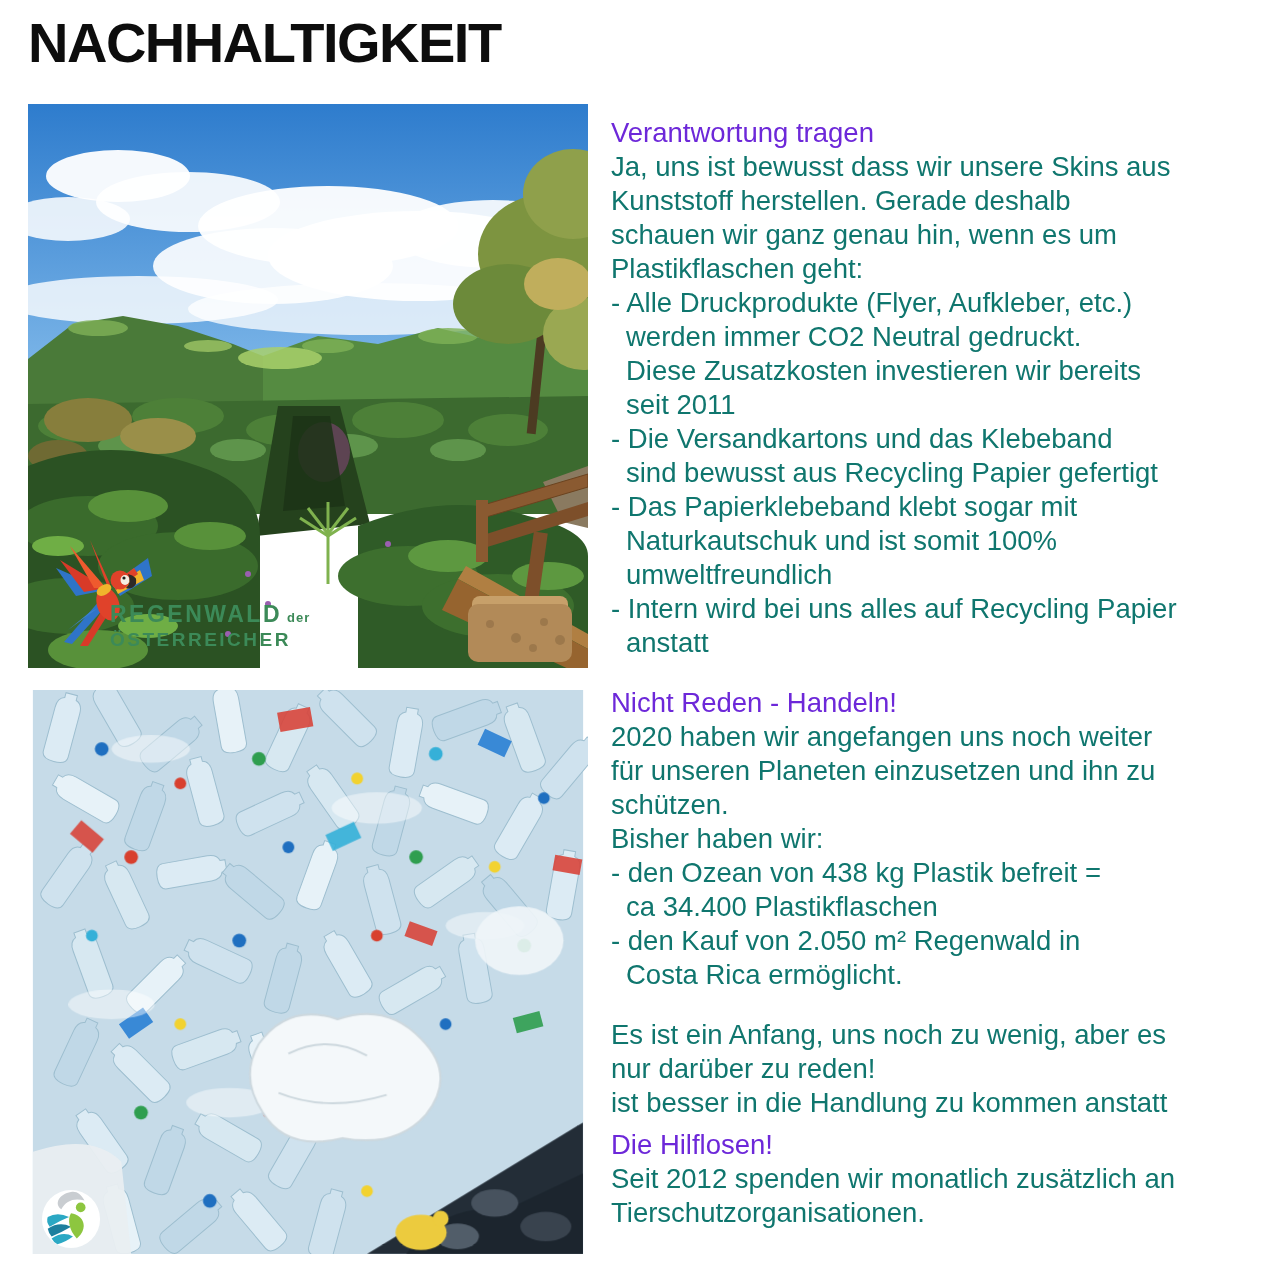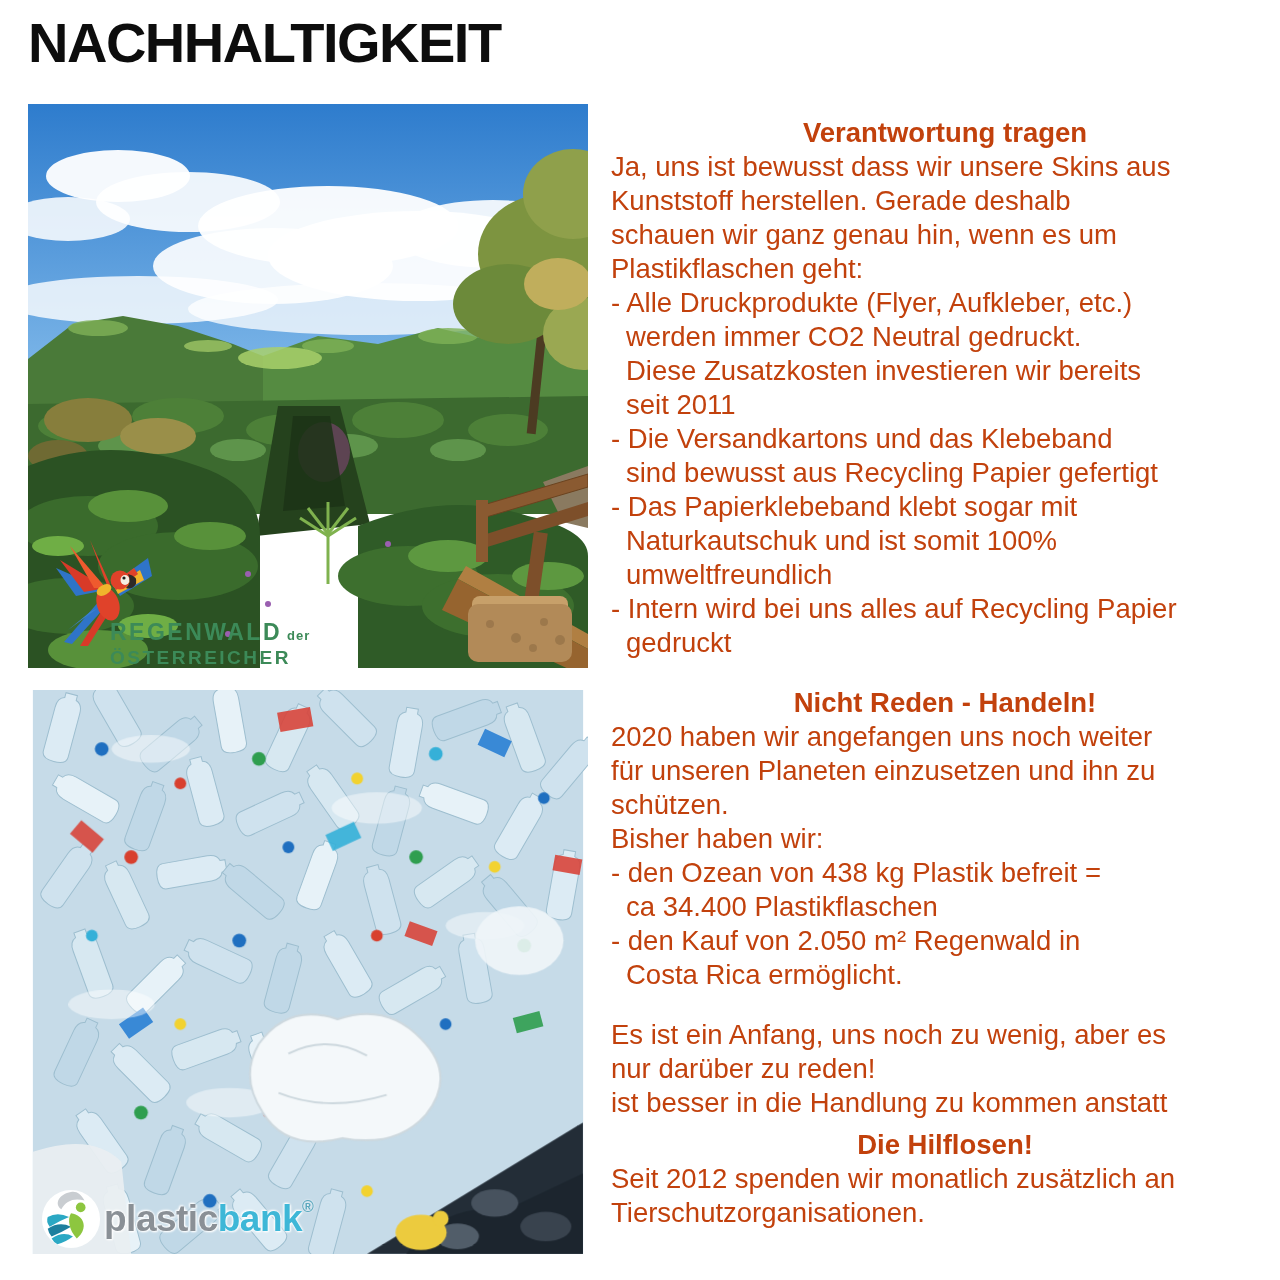--- a/index.html
+++ b/index.html
@@ -7,37 +7,37 @@
         font-family:"Liberation Sans",sans-serif;}
   .title{position:absolute;left:28px;top:14px;margin:0;font-size:56px;line-height:58px;
          font-weight:800;letter-spacing:-1.5px;color:#0d0d0d;}
   .photo{position:absolute;left:28px;width:560px;height:564px;overflow:hidden;}
   .photo svg.scene{position:absolute;left:0;top:0;width:100%;height:100%;display:block;}
   .photo1{top:104px;}
   .photo2{top:690px;}
   
   .rw-logo{position:absolute;left:0;top:0;width:100%;height:100%;}
   .parrot{position:absolute;left:28px;top:434px;width:100px;height:112px;}
-  .rw-text{position:absolute;left:82px;top:518px;color:#3c8a58;font-weight:700;}
+  .rw-text{position:absolute;left:82px;top:500px;color:#3c8a58;font-weight:700;}
   .rw-l1{font-size:23px;line-height:20px;letter-spacing:2.5px;}
   .rw-der{font-size:13px;letter-spacing:1px;margin-left:5px;}
   .rw-l2{font-size:19px;line-height:24px;letter-spacing:2.5px;}
   
   .pb-logo{position:absolute;left:12px;top:498px;display:flex;align-items:center;}
   .pb-icon{width:62px;height:62px;margin-right:2px;}
   .pb-text{font-size:37px;font-weight:800;letter-spacing:-0.5px;
            text-shadow:0 0 3px #fff,1px 1px 2px #fff,-1px -1px 2px #fff;}
   .pb-t1{color:#8a9096;}
   .pb-t2{color:#3eb7d7;}
   .pb-reg{color:#5aa7bd;font-size:16px;vertical-align:top;font-weight:700;
           text-shadow:0 0 2px #fff;}
   
   .textcol{position:absolute;left:611px;top:116px;width:668px;}
-  .ln{font-size:27.5px;line-height:34px;color:#c2410c;white-space:pre;}
-  .s-h{font-weight:700;color:#c2410c;text-align:center;}
+  .ln{font-size:27.5px;line-height:34px;color:#0f766e;white-space:pre;}
+  .s-h{font-weight:400;color:#6d28d9;}
   .s-c{padding-left:15px;}
   .s-g{height:26px;}
   .s-gs{height:8px;}
 </style>
 </head>
 <body>
 
 <div class="page">
 
   <h1 class="title">NACHHALTIGKEIT</h1>
@@ -310,41 +310,40 @@
     <div class="pb-logo">
       <svg class="pb-icon" viewBox="0 0 64 64">
         <circle cx="32" cy="32" r="30" fill="#ffffff"></circle>
         <path d="M32,4 C20,6 14,16 22,22 C27,13 35,10 46,13 C42,6 38,3 32,4 Z" fill="#c9cdd1"></path>
         <path d="M8,30 Q18,24 30,30 Q20,34 10,40 Q6,35 8,30 Z" fill="#2ba8c4"></path>
         <path d="M8,42 Q20,34 32,40 Q22,46 12,50 Q9,47 8,42 Z" fill="#1d7f9e"></path>
         <path d="M12,52 Q24,44 34,50 Q26,56 18,58 Q14,56 12,52 Z" fill="#2ba8c4"></path>
         <circle cx="42" cy="20" r="5" fill="#8dc63f"></circle>
         <path d="M32,26 C46,28 50,42 38,52 C30,44 28,32 32,26 Z" fill="#8dc63f"></path>
       </svg>
-      <span class="pb-text"><span class="pb-t1">plastic</span><span class="pb-t2">bank</span><span class="pb-reg">®</span></span>
     </div>
   </div>
 
   <div class="textcol">
       <div class="ln s-h">Verantwortung tragen</div>
       <div class="ln s-p">Ja, uns ist bewusst dass wir unsere Skins aus</div>
       <div class="ln s-p">Kunststoff herstellen. Gerade deshalb</div>
       <div class="ln s-p">schauen wir ganz genau hin, wenn es um</div>
       <div class="ln s-p">Plastikflaschen geht:</div>
       <div class="ln s-b">- Alle Druckprodukte (Flyer, Aufkleber, etc.)</div>
       <div class="ln s-c">werden immer CO2 Neutral gedruckt.</div>
       <div class="ln s-c">Diese Zusatzkosten investieren wir bereits</div>
       <div class="ln s-c">seit 2011</div>
       <div class="ln s-b">- Die Versandkartons und das Klebeband</div>
       <div class="ln s-c">sind bewusst aus Recycling Papier gefertigt</div>
       <div class="ln s-b">- Das Papierklebeband klebt sogar mit</div>
       <div class="ln s-c">Naturkautschuk und ist somit 100%</div>
       <div class="ln s-c">umweltfreundlich</div>
       <div class="ln s-b">- Intern wird bei uns alles auf Recycling Papier</div>
-      <div class="ln s-c">gedruckt</div>
+      <div class="ln s-c">anstatt</div>
       <div class="ln s-g"></div>
       <div class="ln s-h">Nicht Reden - Handeln!</div>
       <div class="ln s-p">2020 haben wir angefangen uns noch weiter</div>
       <div class="ln s-p">für unseren Planeten einzusetzen und ihn zu</div>
       <div class="ln s-p">schützen.</div>
       <div class="ln s-p">Bisher haben wir:</div>
       <div class="ln s-b">- den Ozean von 438 kg Plastik befreit =</div>
       <div class="ln s-c">ca 34.400 Plastikflaschen</div>
       <div class="ln s-b">- den Kauf von 2.050 m² Regenwald in</div>
       <div class="ln s-c">Costa Rica ermöglicht.</div>

